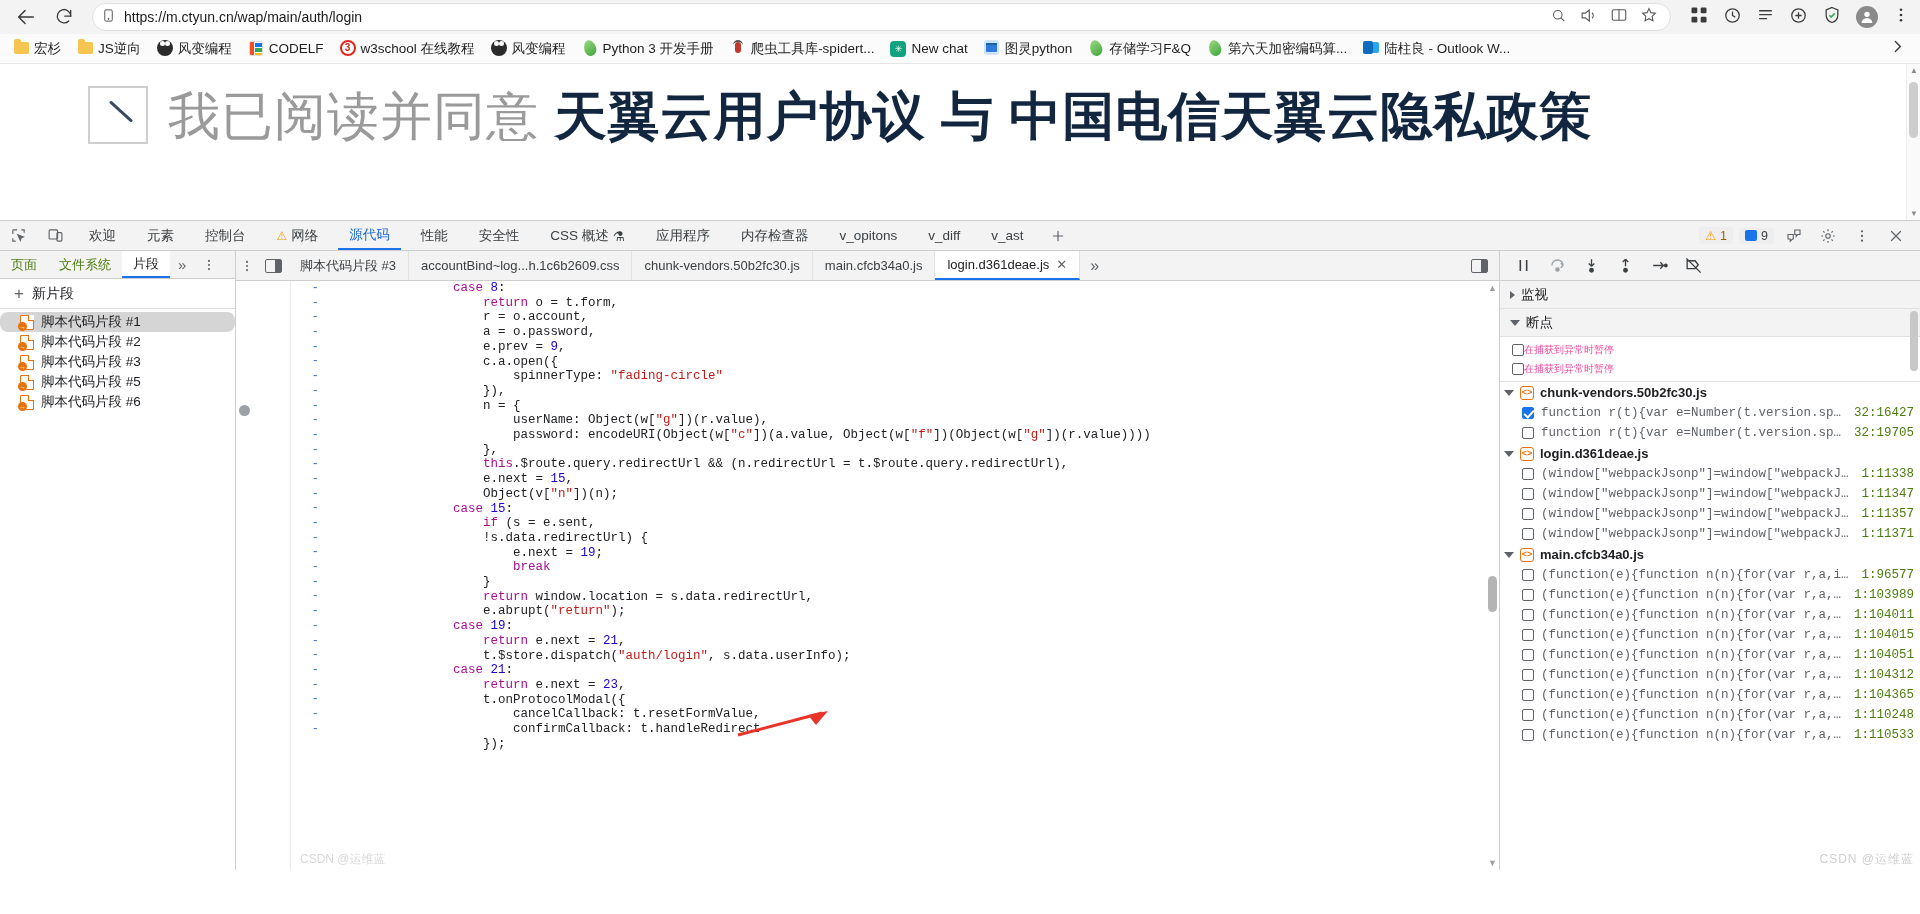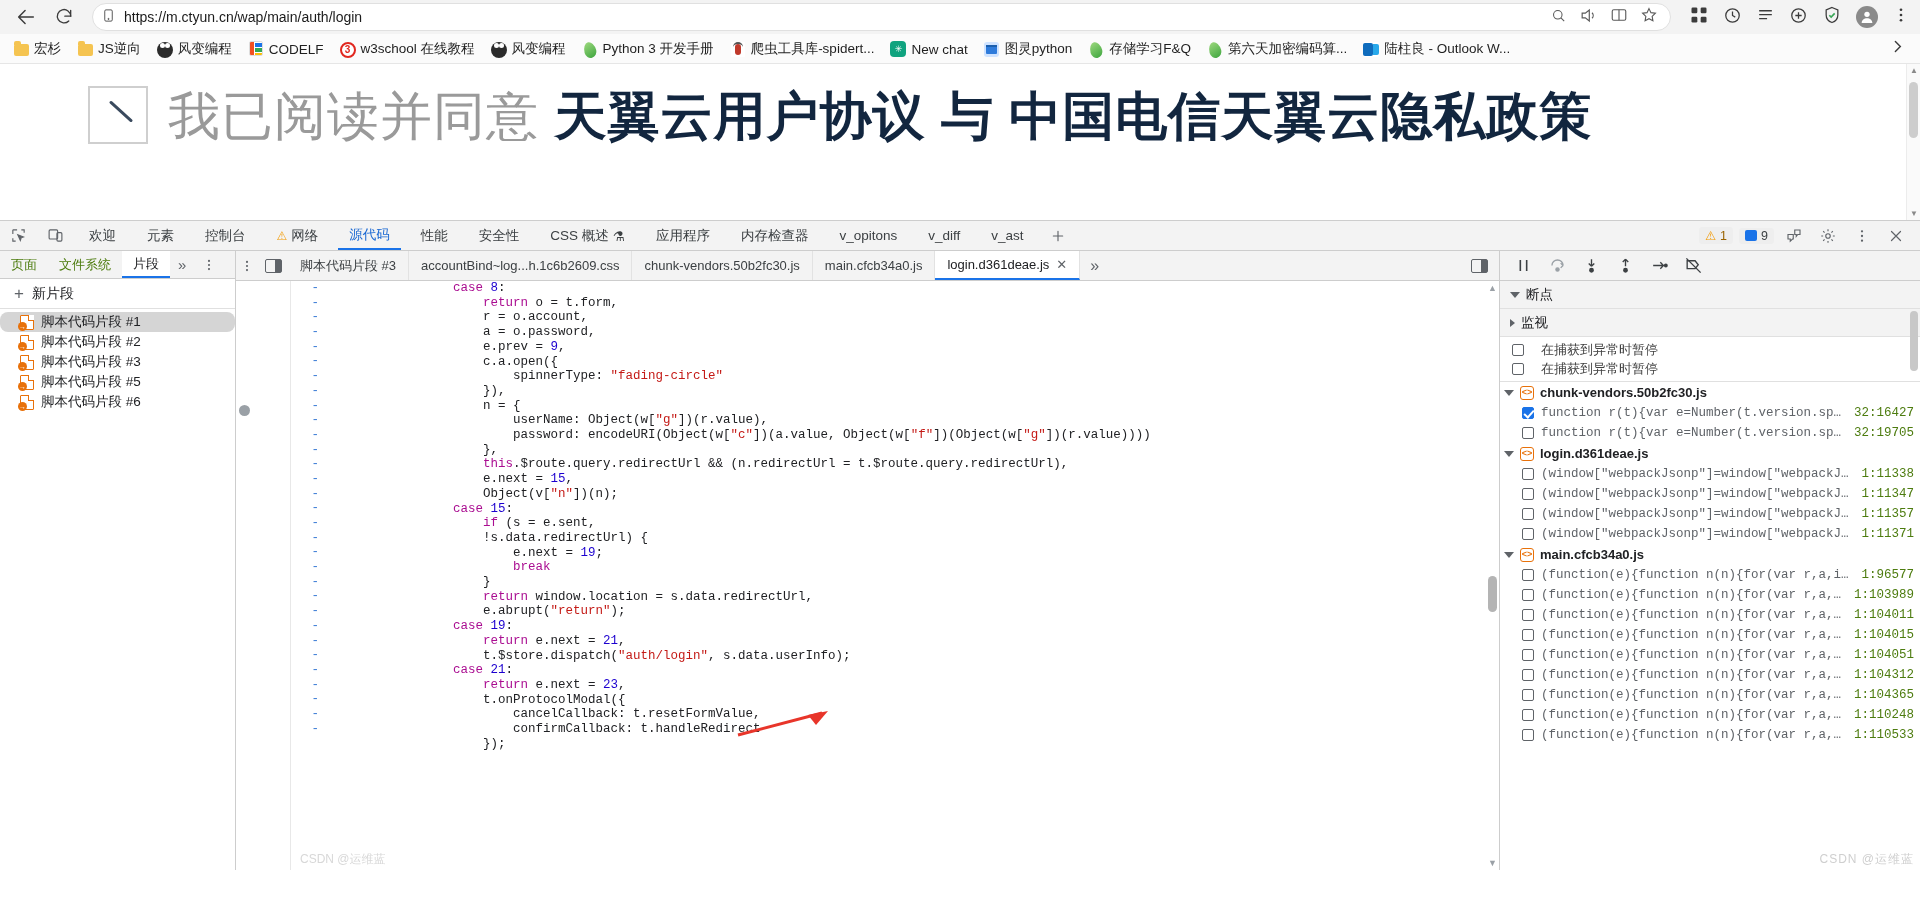--- a/index.html
+++ b/index.html
@@ -42,21 +42,21 @@
   }
   .avatar svg { display:block; }
 
   
   .bookmarks {
     height: 30px; background: #fbfbfb; display: flex; align-items: center;
     padding: 0 6px; gap: 2px; border-bottom: 1px solid #e6e6e6;
     position: relative; overflow: hidden;
   }
   .bm {
-    display: flex; align-items: flex-end; gap: 5px; padding: 3px 7px;
+    display: flex; align-items: flex-start; gap: 5px; padding: 3px 7px;
     border-radius: 4px; font-size: 13.5px; color: #1f1f1f; white-space: nowrap;
     cursor: default; flex: 0 0 auto;
   }
   .bm .fav { width: 16px; height: 16px; flex: 0 0 16px; display:flex; align-items:center; justify-content:center; }
   .bm-overflow { margin-left: auto; padding: 0 8px; color: #444; flex: 0 0 auto; }
   .fav-folder { width:15px;height:12px;background:#f5c451;border-radius:2px;position:relative; }
   .fav-folder:before { content:''; position:absolute; top:-3px; left:0; width:7px;height:4px;background:#f5c451;border-radius:2px 2px 0 0; }
   .fav-panda { width:16px;height:16px;border-radius:50%;background:#2b2b2b;position:relative;}
   .fav-panda:before,.fav-panda:after{content:'';position:absolute;top:1px;width:5px;height:5px;border-radius:50%;background:#fff;}
   .fav-panda:before{left:3px;} .fav-panda:after{right:3px;}
@@ -184,21 +184,21 @@
   
   .debugger { width: 420px; display: flex; flex-direction: column; background: #fff; flex: 0 0 420px; }
   .dbg-toolbar { height: 30px; background: #f3f3f3; border-bottom: 1px solid #cdcdcd; display: flex; align-items: center; gap: 4px; padding: 0 8px; }
   .dbg-toolbar .ic { width: 30px; height: 26px; display: flex; align-items: center; justify-content: center; color: #5f6368; }
   .dbg-section-head {
     height: 28px; display: flex; align-items: center; gap: 6px; padding: 0 10px;
     background: #f3f3f3; border-bottom: 1px solid #e0e0e0; font-size: 13.5px; color: #202124;
   }
   .tri { width: 0; height: 0; border-left: 5px solid #5f6368; border-top: 4px solid transparent; border-bottom: 4px solid transparent; }
   .tri.down { border-left: 5px solid transparent; border-right: 5px solid transparent; border-top: 6px solid #5f6368; border-bottom: none; }
-  .pause-row { height: 18.5px; display: flex; align-items: center; gap: 17px; padding: 0 10px 0 12px; font-size: 13px; color: #404040; }
+  .pause-row { height: 18.5px; display: flex; align-items: center; gap: 0; padding: 0 10px 0 12px; font-size: 10px; color: #ec4899; }
   .cb { width: 12px; height: 12px; border: 1.5px solid #5f6368; border-radius: 2px; background: #fff; flex: 0 0 12px; }
   .cb.checked { background: #1a73e8; border-color: #1a73e8; position: relative; }
   .cb.checked:after { content:''; position:absolute; left:3px; top:0px; width:4px; height:8px; border:solid #fff; border-width:0 2px 2px 0; transform: rotate(42deg); }
   .bp-file-row { height: 21px; display: flex; align-items: center; gap: 6px; padding: 0 10px 0 4px; font-size: 13px; font-weight: bold; color: #202124; }
   .js-ic { width: 14px; height: 14px; border: 1.5px solid #e8710a; border-radius: 3px; color:#e8710a; font-size: 9px; display:flex; align-items:center; justify-content:center; flex: 0 0 14px; line-height:1;}
   .bp-item {
     height: 20px; display: flex; align-items: center; gap: 7px; padding-left: 22px; padding-right: 6px;
     font: 12.5px/20px "Liberation Mono", monospace; color: #5f6368;
   }
   .bp-item .txt { flex: 1; min-width: 0; overflow: hidden; text-overflow: ellipsis; white-space: nowrap; }
@@ -696,26 +696,26 @@
           <div class="ic">
             <svg width="19" height="19" viewBox="0 0 24 24" fill="none" stroke="#3c4043" stroke-width="1.7">
                 <path d="M4 6h10l4 5-4 5H4z"></path>
                 <path d="M3 3l18 18" stroke="#3c4043"></path>
               </svg>
           </div>
         </div>
 
         <div class="dbg-scroll">
           <div class="dbg-section-head">
+            <span class="tri"></span>
+            <span>监视</span>
+          </div>
+          <div class="dbg-section-head">
             <span class="tri down"></span>
             <span>断点</span>
-          </div>
-          <div class="dbg-section-head">
-            <span class="tri"></span>
-            <span>监视</span>
           </div>
 
           <div style="padding:4px 0 3px 0;">
             <div class="pause-row">
               <span class="cb"></span>
               <span>在捕获到异常时暂停</span>
             </div>
             <div class="pause-row">
               <span class="cb"></span>
               <span>在捕获到异常时暂停</span>

